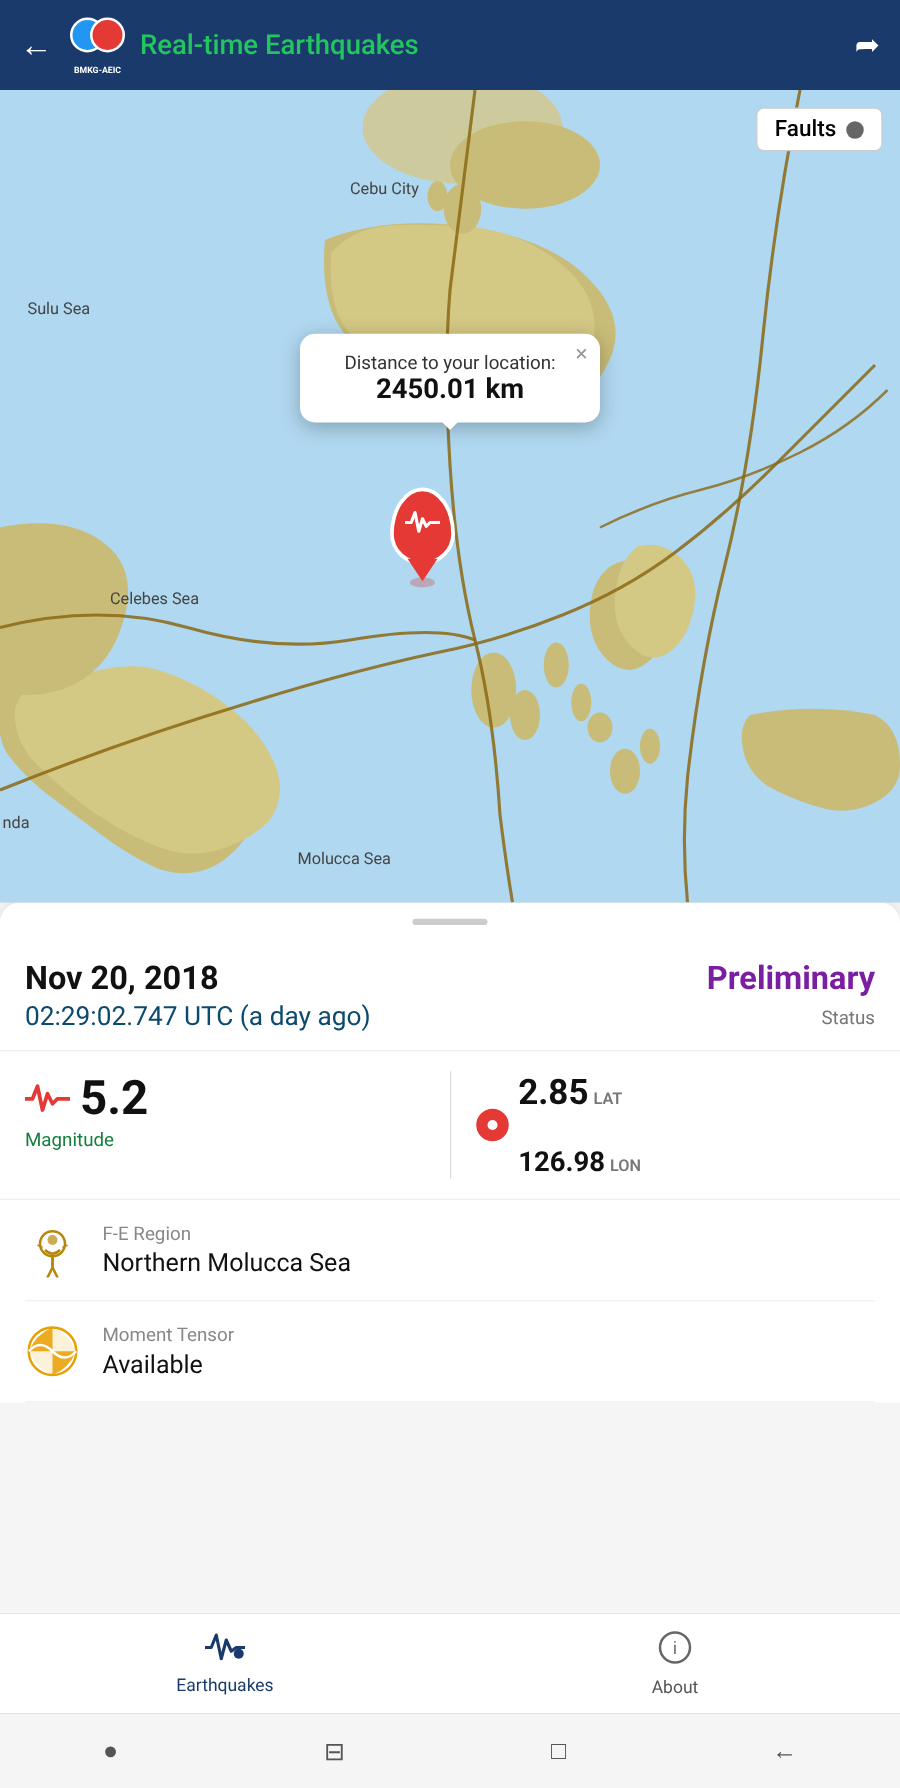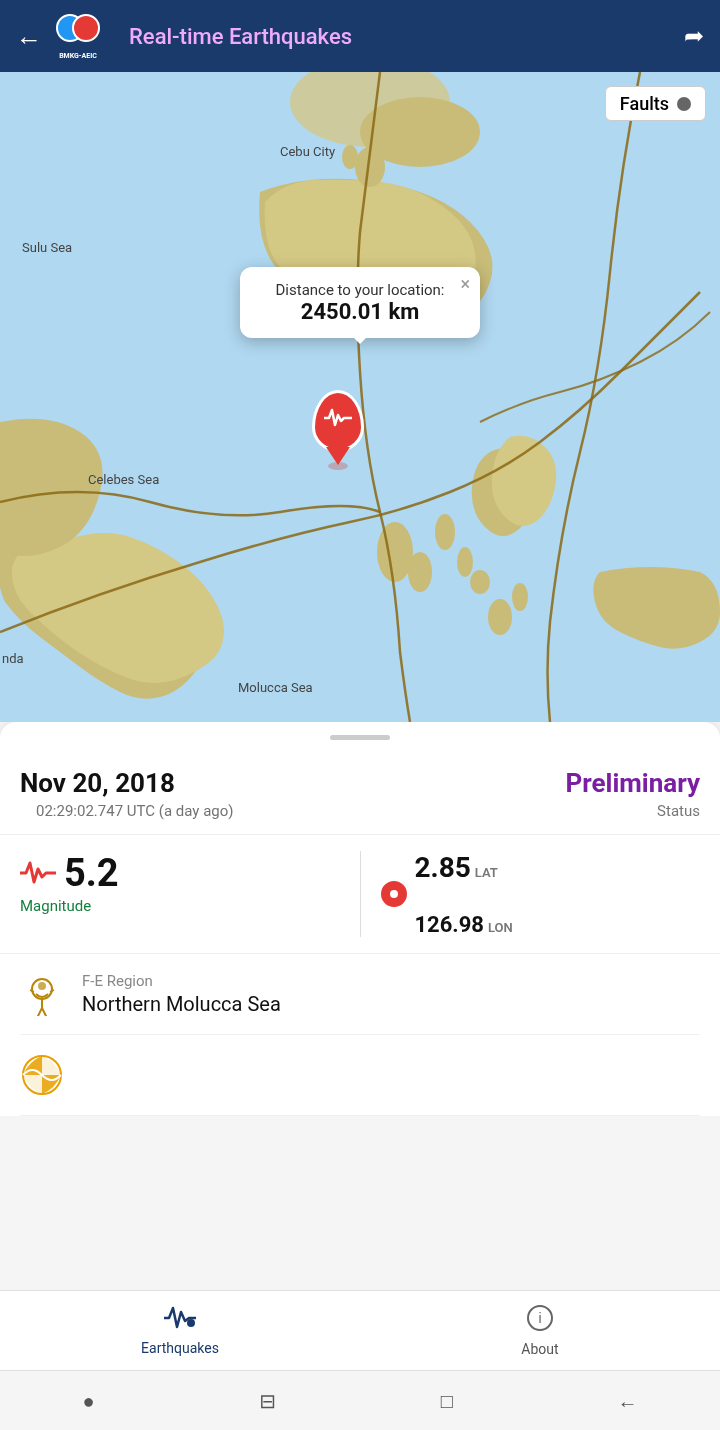--- a/index.html
+++ b/index.html
@@ -24,21 +24,21 @@
     }
     .header-back {
       color: white;
       font-size: 26px;
       cursor: pointer;
       margin-right: 12px;
     }
     .header-logo {
       width: 48px;
       height: 48px;
-      margin-right: 27px;
+      margin-right: 10px;
       display: flex;
       align-items: flex-start;
       justify-content: center;
     }
     .logo-circles {
       position: relative;
       width: 48px;
       height: 48px;
     }
     .logo-circle-blue {
@@ -66,21 +66,21 @@
       color: white;
       text-align: center;
       position: absolute;
       bottom: 0;
       left: 50%;
       transform: translateX(-50%);
       white-space: nowrap;
       font-weight: bold;
     }
     .header-title {
-      color: #f0abfc;
+      color: #22c55e;
       font-size: 22px;
       font-weight: 500;
       flex: 1;
     }
     .header-share {
       color: white;
       font-size: 24px;
       cursor: pointer;
     }
 
@@ -259,23 +259,22 @@
       color: #7B1FA2;
       text-align: right;
     }
     .time-row {
       display: flex;
       justify-content: space-between;
       align-items: center;
       padding-bottom: 14px;
     }
     .time-text {
-      font-size: 15px;
-      color: #737373;
-      margin-left: 16px;
+      font-size: 21px;
+      color: #0c4a6e;
     }
     .status-sub {
       font-size: 15px;
       color: #777;
       text-align: center;
     }
 
     
     .stats-row {
       display: flex;
@@ -647,20 +646,24 @@
 
         <path d="M22 3 Q35 8 41 22 Q35 36 22 41 Q9 36 3 22 Q9 8 22 3 Z" fill="#e8a000" opacity="0.15"></path>
 
         <path d="M22 22 L22 3 Q9 8 3 22 Z" fill="#e8a000" opacity="0.85"></path>
 
         <path d="M22 22 L22 41 Q35 36 41 22 Z" fill="#e8a000" opacity="0.85"></path>
 
         <path d="M3 22 Q12 12 22 22 Q32 32 41 22" stroke="white" stroke-width="2" fill="none"></path>
       </svg>
     </div>
+    <div class="detail-text">
+      <span class="detail-sublabel">Moment Tensor</span>
+      <span class="detail-value">Available</span>
+    </div>
   </div>
 </div>
 
 <div class="bottom-nav">
 
   <div class="nav-item active">
     <span class="nav-icon">
       <svg width="32" height="26" viewBox="0 0 32 26">
         <polyline points="0,13 5,13 9,3 13,22 17,7 21,16 25,13 32,13" stroke="#1a3a6b" stroke-width="2.5" fill="none" stroke-linecap="round" stroke-linejoin="round"></polyline>
         <circle cx="27" cy="18" r="4" fill="#1a3a6b"></circle>

